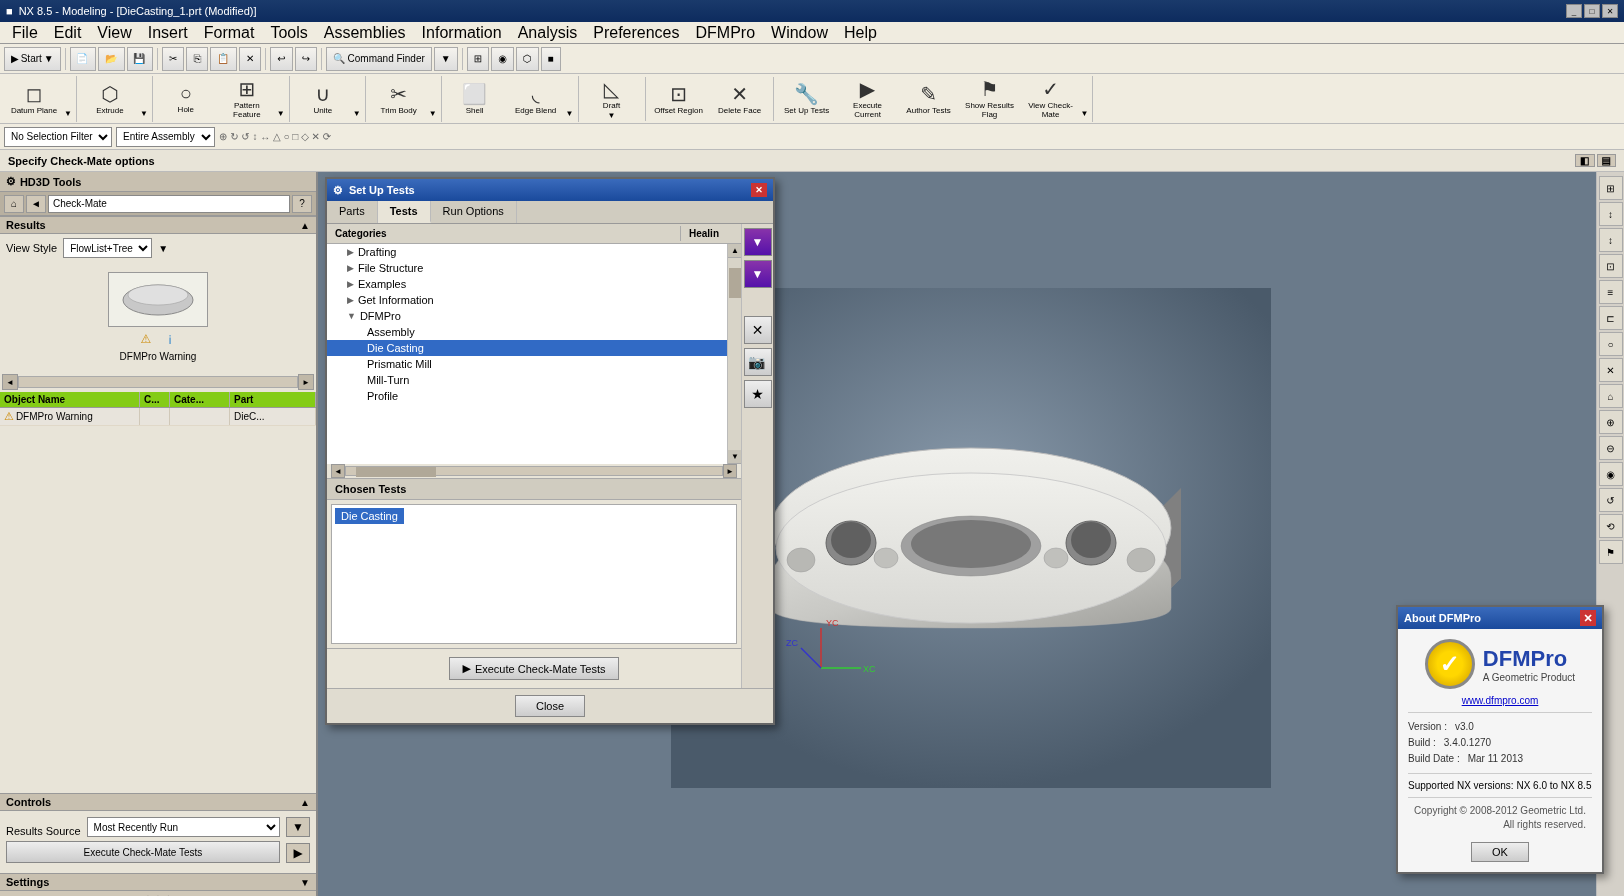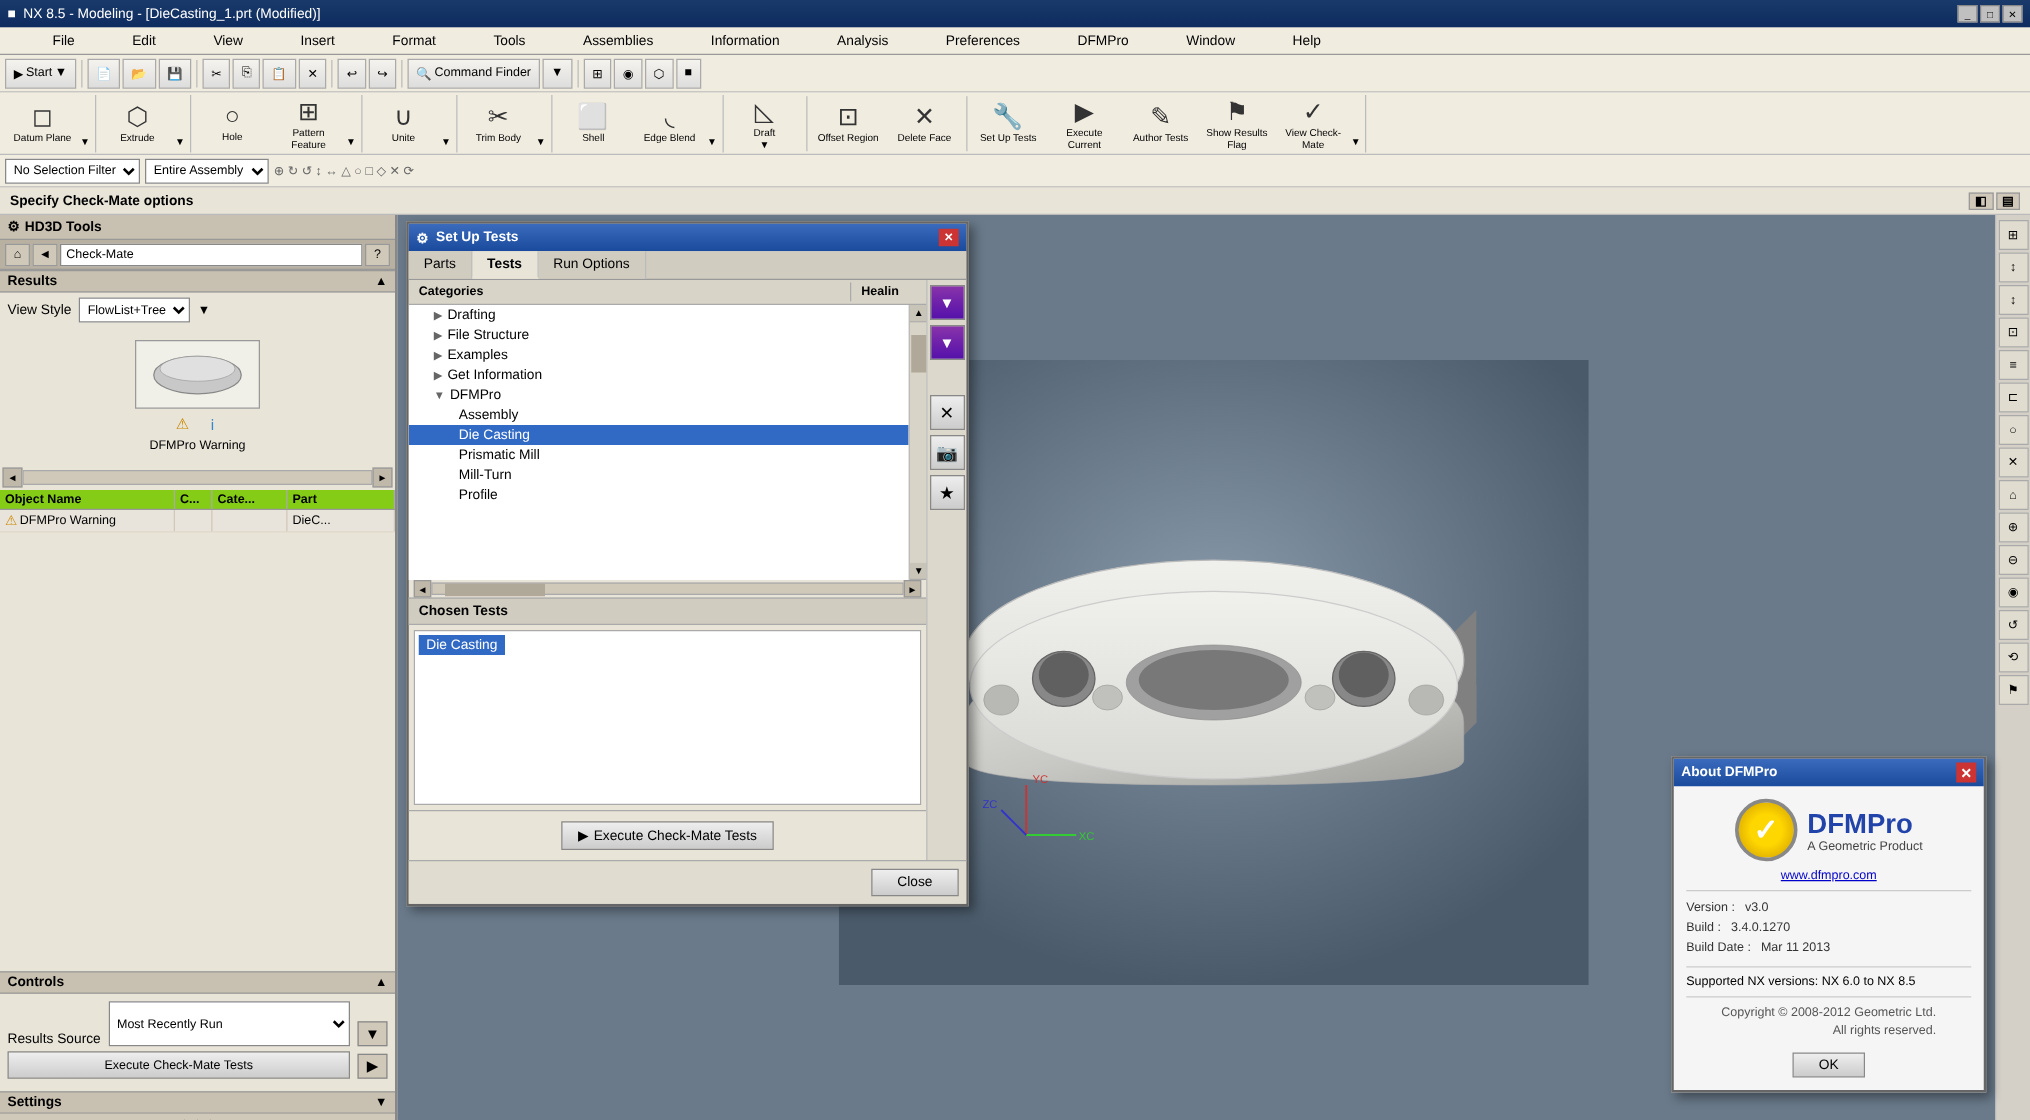--- a/index.html
+++ b/index.html
@@ -6,21 +6,21 @@
     body { font-family: 'Segoe UI', Tahoma, Arial, sans-serif; font-size: 11px; background: #d4d0c8; overflow: hidden; width: 1624px; height: 896px; position: relative; }
 
     
     .title-bar { background: linear-gradient(to bottom, #1a3a6b, #0d2b5e); color: white; height: 22px; display: flex; align-items: center; justify-content: space-between; padding: 0 6px; font-size: 11px; }
     .title-bar-left { display: flex; align-items: center; gap: 6px; }
     .title-bar-right { display: flex; gap: 2px; }
     .title-btn { width: 16px; height: 14px; background: #c0c0c0; border: 1px solid #888; font-size: 8px; display: flex; align-items: center; justify-content: center; cursor: pointer; color: #000; }
 
     
     .menu-bar { background: #f0ece0; height: 22px; display: flex; align-items: center; padding: 0 4px; border-bottom: 1px solid #999; }
-    .menu-item { padding: 2px 8px; font-size: 11px; cursor: pointer; color: #000; margin-left: 30px; }
+    .menu-item { padding: 2px 8px; font-size: 16px; cursor: pointer; color: #000; }
 
     
     .toolbar1 { background: #f0ece0; height: 30px; display: flex; align-items: center; padding: 0 4px; border-bottom: 1px solid #bbb; gap: 2px; }
     .tb-btn { background: linear-gradient(to bottom, #f5f3ee, #ddd); border: 1px solid #aaa; height: 24px; padding: 0 6px; font-size: 10px; cursor: pointer; display: flex; align-items: center; gap: 2px; white-space: nowrap; }
     .tb-sep { width: 1px; height: 22px; background: #bbb; margin: 0 2px; }
 
     
     .toolbar2 { background: #f0ece0; height: 50px; display: flex; align-items: center; padding: 2px 4px; border-bottom: 1px solid #bbb; gap: 1px; flex-wrap: nowrap; }
     .tb2-btn { display: flex; flex-direction: column; align-items: center; justify-content: center; width: 60px; height: 46px; background: transparent; border: 1px solid transparent; cursor: pointer; font-size: 9px; text-align: center; padding: 2px; }
     .tb2-icon { font-size: 20px; color: #333; }
@@ -61,21 +61,21 @@
     .scroll-track { flex: 1; height: 12px; background: #d0c8b8; border: 1px solid #aaa; }
 
     .table-header { display: grid; grid-template-columns: 140px 30px 60px auto; background: #84cc16; border-bottom: 1px solid #999; }
     .th-cell { padding: 2px 4px; font-size: 10px; font-weight: bold; border-right: 1px solid #aaa; white-space: nowrap; overflow: hidden; }
     .table-row-item { display: grid; grid-template-columns: 140px 30px 60px auto; border-bottom: 1px solid #e0d8c8; background: #f0ece4; }
     .table-row-item:nth-child(even) { background: #e8e4dc; }
     .td-cell { padding: 2px 4px; font-size: 10px; border-right: 1px solid #d0c8b8; white-space: nowrap; overflow: hidden; display: flex; align-items: center; gap: 2px; }
 
     .controls-section { padding: 6px; }
     .ctrl-row { display: flex; align-items: flex-end; margin-bottom: 4px; gap: 6px; font-size: 11px; }
-    .ctrl-select { background: white; border: 1px solid #888; height: 36px; font-size: 10px; padding: 0 2px; flex: 1; }
+    .ctrl-select { background: white; border: 1px solid #888; height: 20px; font-size: 10px; padding: 0 2px; flex: 1; }
     .ctrl-btn { background: #d0c8b8; border: 1px solid #888; width: 24px; height: 20px; display: flex; align-items: center; justify-content: center; cursor: pointer; font-size: 12px; }
     .ctrl-execute-btn { background: linear-gradient(to bottom, #eee, #ccc); border: 1px solid #888; height: 22px; padding: 0 8px; font-size: 10px; cursor: pointer; flex: 1; }
 
     
     .center-area { flex: 1; background: #6a7a8a; position: relative; overflow: hidden; }
     .model-view { width: 100%; height: 100%; display: flex; align-items: center; justify-content: center; }
 
     
     .right-icons { width: 30px; background: #d4d0c8; border-left: 1px solid #bbb; display: flex; flex-direction: column; align-items: center; padding: 4px 2px; gap: 2px; }
     .ri-btn { width: 24px; height: 24px; background: #e0dcd0; border: 1px solid #aaa; display: flex; align-items: center; justify-content: center; font-size: 10px; cursor: pointer; }
@@ -583,26 +583,26 @@
       <div class="dialog-side-col">
         <div class="dsb" style="background:linear-gradient(to bottom,#8833aa,#5511aa);color:white;font-size:12px;">▼</div>
         <div class="dsb" style="background:linear-gradient(to bottom,#8833aa,#5511aa);color:white;font-size:12px;">▼</div>
         <div style="height:20px;"></div>
         <div class="dsb">✕</div>
         <div class="dsb">📷</div>
         <div class="dsb">★</div>
       </div>
     </div>
 
-    <div style="display:flex;justify-content:flex-end;padding:6px;border-top:1px solid #aaa;background:#e0dcd0;">
+    <div style="display:flex;justify-content:center;padding:6px;border-top:1px solid #aaa;background:#e0dcd0;">
       <button style="background:linear-gradient(to bottom,#eee,#ccc);border:1px solid #888;padding:4px 20px;font-size:11px;cursor:pointer;">Close</button>
     </div>
   </div>
 
-  <div class="dialog-about" style="position:absolute;bottom:30px;right:35px;width:252px;">
+  <div class="dialog-about" style="position:absolute;bottom:30px;right:20px;width:208px;">
     <div class="about-title">
       <span>About DFMPro</span>
       <div class="about-close">✕</div>
     </div>
     <div class="about-body">
       <div class="about-logo-row">
         <div class="about-logo">
           <span style="color:white;font-size:24px;font-weight:bold;">✓</span>
         </div>
         <div>

